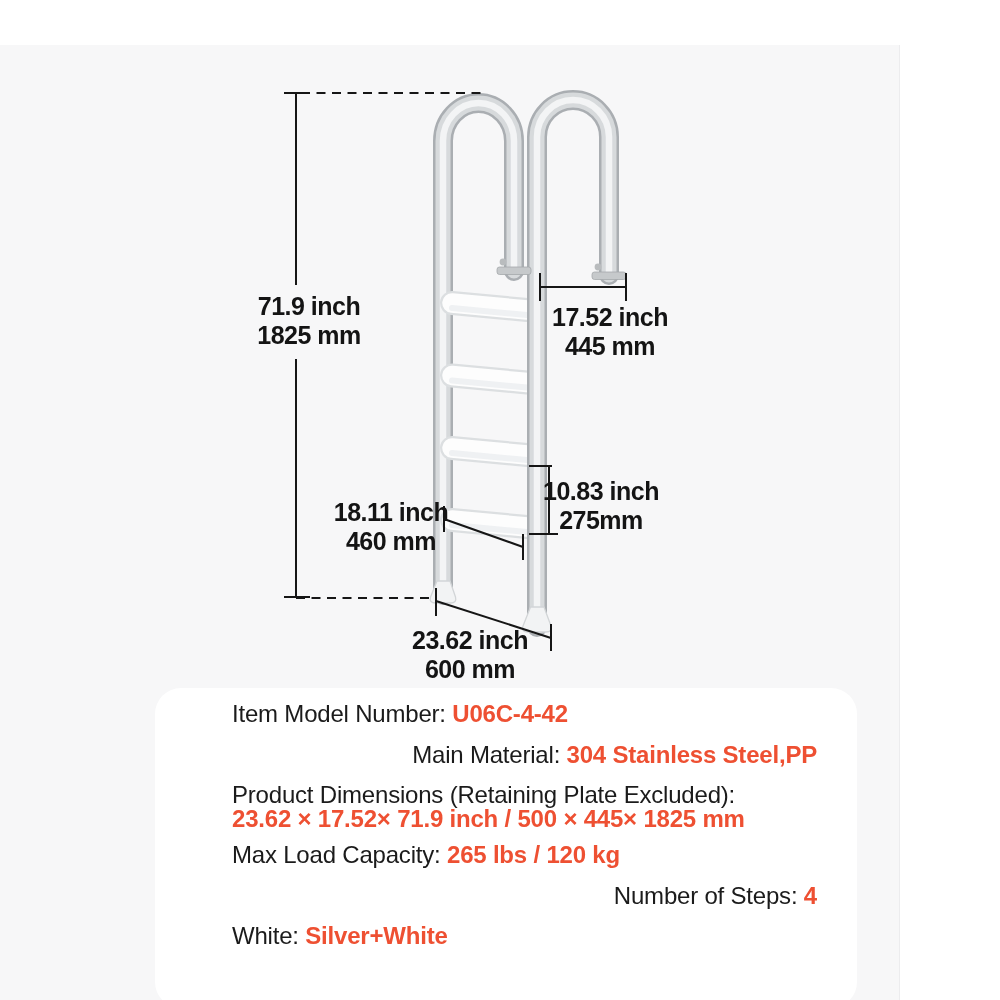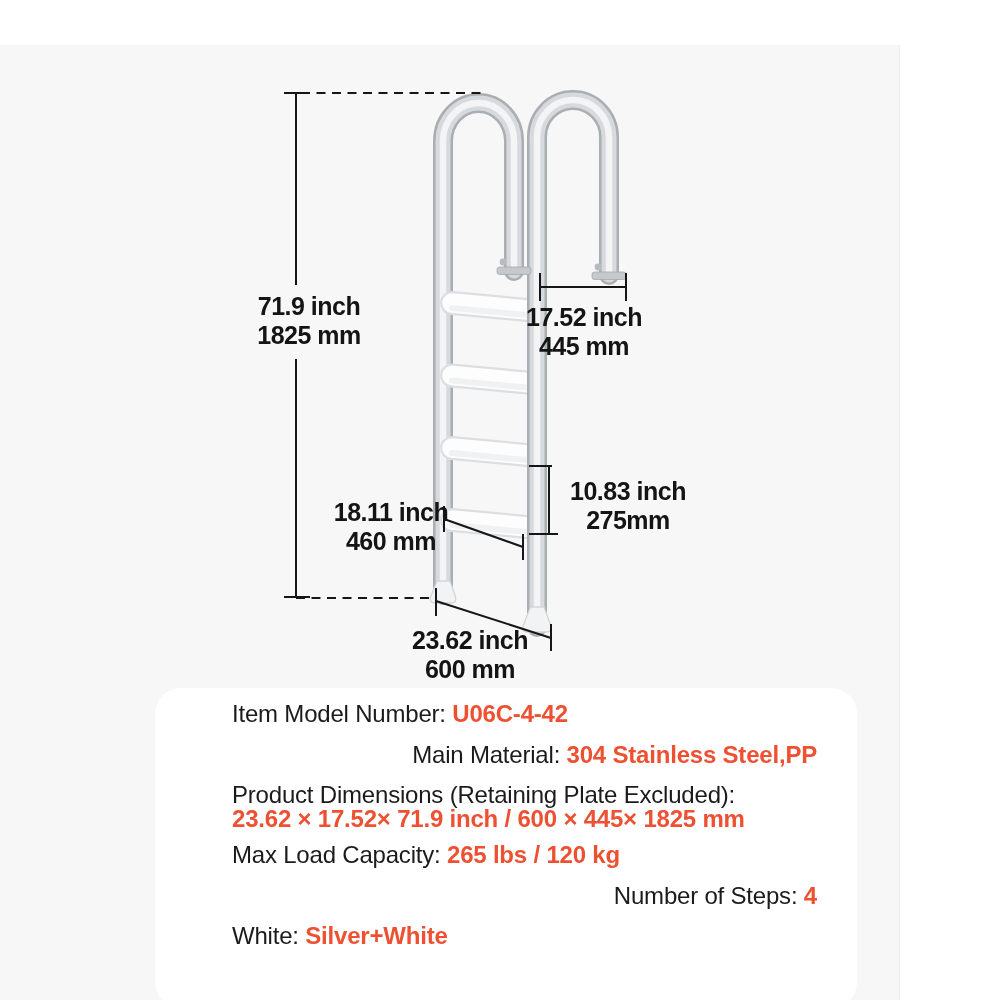--- a/index.html
+++ b/index.html
@@ -115,26 +115,26 @@
       <path d="M436,543 V571"></path>
       <path d="M551,579 V606"></path>
     </g>
   </svg>
 
   <div class="dim-label" style="left:309px;top:276px;">
     <div>71.9 inch</div>
     <div>1825 mm</div>
   </div>
 
-  <div class="dim-label" style="left:584px;top:287px;">
+  <div class="dim-label" style="left:610px;top:287px;">
     <div>17.52 inch</div>
     <div>445 mm</div>
   </div>
 
-  <div class="dim-label" style="left:628px;top:461px;">
+  <div class="dim-label" style="left:601px;top:461px;">
     <div>10.83 inch</div>
     <div>275mm</div>
   </div>
 
   <div class="dim-label" style="left:391px;top:482px;">
     <div>18.11 inch</div>
     <div>460 mm</div>
   </div>
 
   <div class="dim-label" style="left:470px;top:610px;">
@@ -144,21 +144,21 @@
 
   <div class="spec-card">
     <div class="spec-row">
       <span class="spec-label">Item Model Number: </span><span class="spec-value">U06C-4-42</span>
     </div>
     <div class="spec-row mt17">
       <span class="spec-label">Main Material: </span><span class="spec-value">304 Stainless Steel,PP</span>
     </div>
     <div class="spec-row stacked mt16">
       <span class="spec-label">Product Dimensions (Retaining Plate Excluded):</span>
-        <span class="spec-value">23.62 × 17.52× 71.9 inch / 600 × 445× 1825 mm</span>
+        <span class="spec-value">23.62 × 17.52× 71.9 inch / 500 × 445× 1825 mm</span>
     </div>
     <div class="spec-row mt12">
       <span class="spec-label">Max Load Capacity: </span><span class="spec-value">265 lbs / 120 kg</span>
     </div>
     <div class="spec-row mt17">
       <span class="spec-label">Number of Steps: </span><span class="spec-value">4</span>
     </div>
     <div class="spec-row mt16">
       <span class="spec-label">White: </span><span class="spec-value">Silver+White</span>
     </div>

